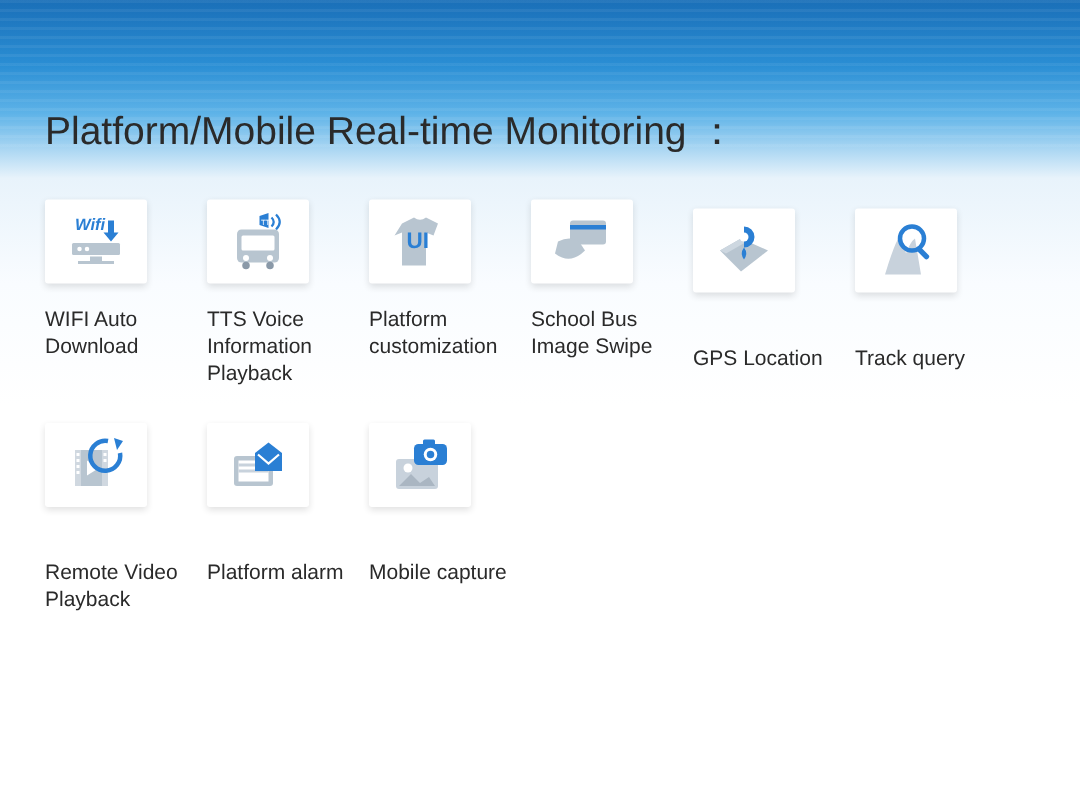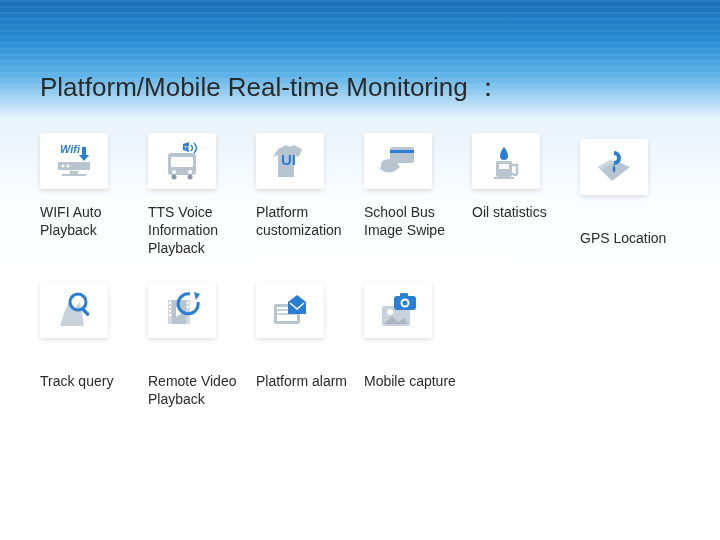--- a/index.html
+++ b/index.html
@@ -19,21 +19,21 @@
     background: repeating-linear-gradient(
       180deg,
       rgba(255,255,255,0.4) 0px,
       rgba(255,255,255,0.4) 2px,
       transparent 2px,
       transparent 6px
     );
   }
   .content {
     position: relative;
-    padding: 70px 36px 0 40px;
+    padding: 70px 36px 0 30px;
   }
   .title {
     font-size: 26px;
     color: #2a2a2a;
     font-weight: 400;
     margin-bottom: 28px;
   }
   .grid {
     display: grid;
     grid-template-columns: repeat(6, 100px);
@@ -82,21 +82,21 @@
         <svg viewBox="0 0 44 40">
           <text x="8" y="12" font-size="11" font-weight="bold" fill="#2a7fd4" font-style="italic">Wifi</text>
           <path d="M30 6 l0 8 l-3 0 l5 6 l5 -6 l-3 0 l0 -8 z" fill="#2a7fd4"></path>
           <rect x="6" y="21" width="32" height="8" rx="1" fill="#b8c5d0"></rect>
           <circle cx="11" cy="25" r="1.5" fill="#fff"></circle>
           <circle cx="16" cy="25" r="1.5" fill="#fff"></circle>
           <rect x="18" y="30" width="8" height="3" fill="#b8c5d0"></rect>
           <rect x="10" y="33" width="24" height="2" fill="#b8c5d0"></rect>
         </svg>
       </div>
-      <div class="label">WIFI Auto Playback</div>
+      <div class="label">WIFI Auto Download</div>
     </div>
 
     <div class="cell">
       <div class="icon-box">
         <svg viewBox="0 0 44 40">
           <path d="M23 3 l6 -2 l0 10 l-6 -2 z" fill="#2a7fd4"></path>
           <text x="24" y="9" font-size="5" fill="#fff">TTS</text>
           <path d="M31 4 q3 3 0 6" stroke="#2a7fd4" stroke-width="1.5" fill="none"></path>
           <path d="M34 2 q5 5 0 10" stroke="#2a7fd4" stroke-width="1.5" fill="none"></path>
           <rect x="8" y="12" width="28" height="22" rx="3" fill="#b8c5d0"></rect>
@@ -124,32 +124,20 @@
       <div class="icon-box">
         <svg viewBox="0 0 44 40">
           <rect x="14" y="6" width="24" height="16" rx="2" fill="#b8c5d0"></rect>
           <rect x="14" y="9" width="24" height="3" fill="#2a7fd4"></rect>
           <path d="M6 20 q8 -4 14 0 l4 6 q-10 10 -20 2 z" fill="#b8c5d0"></path>
         </svg>
       </div>
       <div class="label">School Bus Image Swipe</div>
     </div>
 
-    <div class="cell">
-      <div class="icon-box">
-        <svg viewBox="0 0 44 40">
-          <path d="M20 6 q4 5 4 9 a4 4 0 1 1 -8 0 q0 -4 4 -9" fill="#2a7fd4"></path>
-          <rect x="12" y="20" width="16" height="16" rx="2" fill="#b8c5d0"></rect>
-          <rect x="15" y="23" width="10" height="5" fill="#fff"></rect>
-          <path d="M28 24 l5 0 l0 8 a2 2 0 1 1 -4 0" stroke="#b8c5d0" stroke-width="2.5" fill="none"></path>
-          <rect x="10" y="36" width="20" height="2" fill="#b8c5d0"></rect>
-        </svg>
-      </div>
-      <div class="label">Oil statistics</div>
-    </div>
 
 
     <div class="cell row2">
       <div class="icon-box">
         <svg viewBox="0 0 44 40">
           <path d="M6 20 l14 -8 l18 8 l-18 14 z" fill="#b8c5d0"></path>
           <path d="M6 20 l14 -8 l4 2 l-14 8 z" fill="#cdd7e0"></path>
           <path d="M22 4 a7 7 0 1 1 0 14 q-3 4 0 8 q3 -4 0 -8" fill="#2a7fd4"></path>
           <circle cx="22" cy="11" r="3" fill="#fff"></circle>
         </svg>

